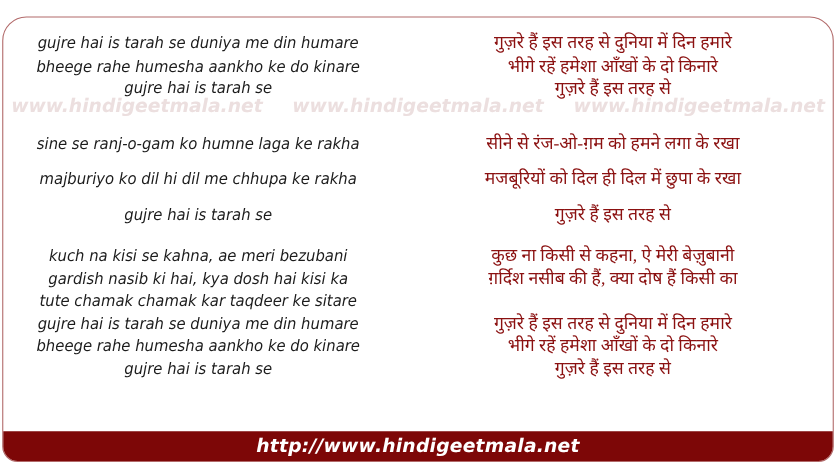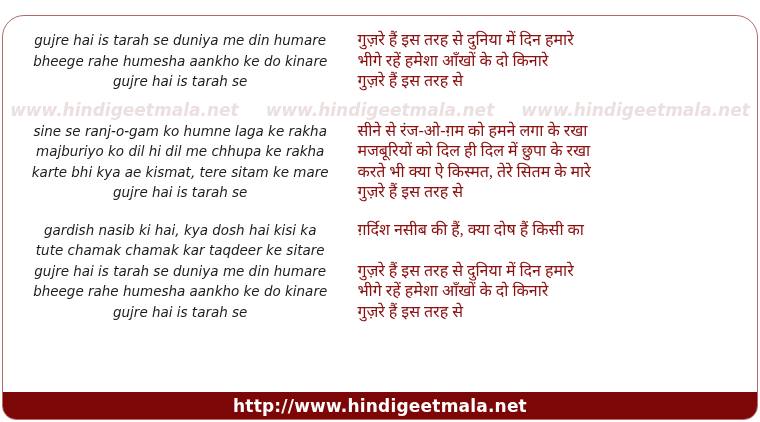--- a/index.html
+++ b/index.html
@@ -14,47 +14,47 @@
     position:absolute;left:2px;top:15px;right:2px;bottom:2px;
     border:1px solid var(--border-color);
     border-radius:22px 22px 14px 14px;
   }
   .lyrics{
     position:absolute;left:0;right:0;top:14px;
     display:flex;flex-direction:column;
   }
   .stanza{display:flex;flex-direction:column;}
   .stanza:nth-child(1){margin-bottom:29px;}
-  .stanza:nth-child(2){margin-bottom:17px;}
+  .stanza:nth-child(2){margin-bottom:17px;gap:12px;}
   .row{display:flex;height:20.5px;line-height:20.5px;align-items:center;}
   .en{
     width:47%;text-align:center;font-style:italic;font-weight:500;
     font-size:14.5px;color:var(--en-color);
     transform:scaleX(0.93);transform-origin:50% 50%;
     white-space:nowrap;
   }
   .hi{
-    width:53%;font-size:16px;color:var(--hi-color);
+    width:53%;text-align:center;font-size:16px;color:var(--hi-color);
     font-family:"Liberation Serif","DejaVu Serif",serif;
     white-space:nowrap;
   }
   .watermark-row{
-    position:absolute;left:0;right:0;top:84px;
+    position:absolute;left:0;right:0;top:71px;
     display:flex;justify-content:center;gap:27px;
     font-weight:bold;font-style:italic;font-size:17px;
     color:var(--wm-color);white-space:nowrap;overflow:hidden;text-align:center;
   }
   .footer{
     position:absolute;left:0;right:0;bottom:0;height:27px;
     background:var(--footer-bg);
     border-radius:0 0 13px 13px;
     display:flex;align-items:center;justify-content:center;
   }
   .footer-url{
-    color:var(--footer-text);font-weight:bold;
+    color:var(--footer-text);font-weight:bold;font-style:italic;
     font-size:17px;letter-spacing:0.2px;
   }
 </style>
 </head>
 <body style="--en-color: #1c1c1c; --hi-color: #8b1111; --border-color: #b26a6a; --wm-color: #ecdfdf; --footer-bg: #7d0707; --footer-text: #ffffff;">
 
 <div class="page">
   <div class="frame">
 
     <div class="lyrics">
@@ -75,29 +75,29 @@
         <div class="stanza">
           <div class="row">
             <div class="en">sine se ranj-o-gam ko humne laga ke rakha</div>
             <div class="hi">सीने से रंज-ओ-ग़म को हमने लगा के रखा</div>
           </div>
           <div class="row">
             <div class="en">majburiyo ko dil hi dil me chhupa ke rakha</div>
             <div class="hi">मजबूरियों को दिल ही दिल में छुपा के रखा</div>
           </div>
           <div class="row">
-            <div class="en">karte bhi kya ae kismat, tere sitam ke mare</div>
-            <div class="hi">करते भी क्या ऐ किस्मत, तेरे सितम के मारे</div>
-          </div>
-          <div class="row">
             <div class="en">gujre hai is tarah se</div>
             <div class="hi">गुज़रे हैं इस तरह से</div>
           </div>
         </div>
         <div class="stanza">
+          <div class="row">
+            <div class="en">kuch na kisi se kahna, ae meri bezubani</div>
+            <div class="hi">कुछ ना किसी से कहना, ऐ मेरी बेज़ुबानी</div>
+          </div>
           <div class="row">
             <div class="en">gardish nasib ki hai, kya dosh hai kisi ka</div>
             <div class="hi">ग़र्दिश नसीब की हैं, क्या दोष हैं किसी का</div>
           </div>
           <div class="row">
             <div class="en">tute chamak chamak kar taqdeer ke sitare</div>
           </div>
           <div class="row">
             <div class="en">gujre hai is tarah se duniya me din humare</div>
             <div class="hi">गुज़रे हैं इस तरह से दुनिया में दिन हमारे</div>

